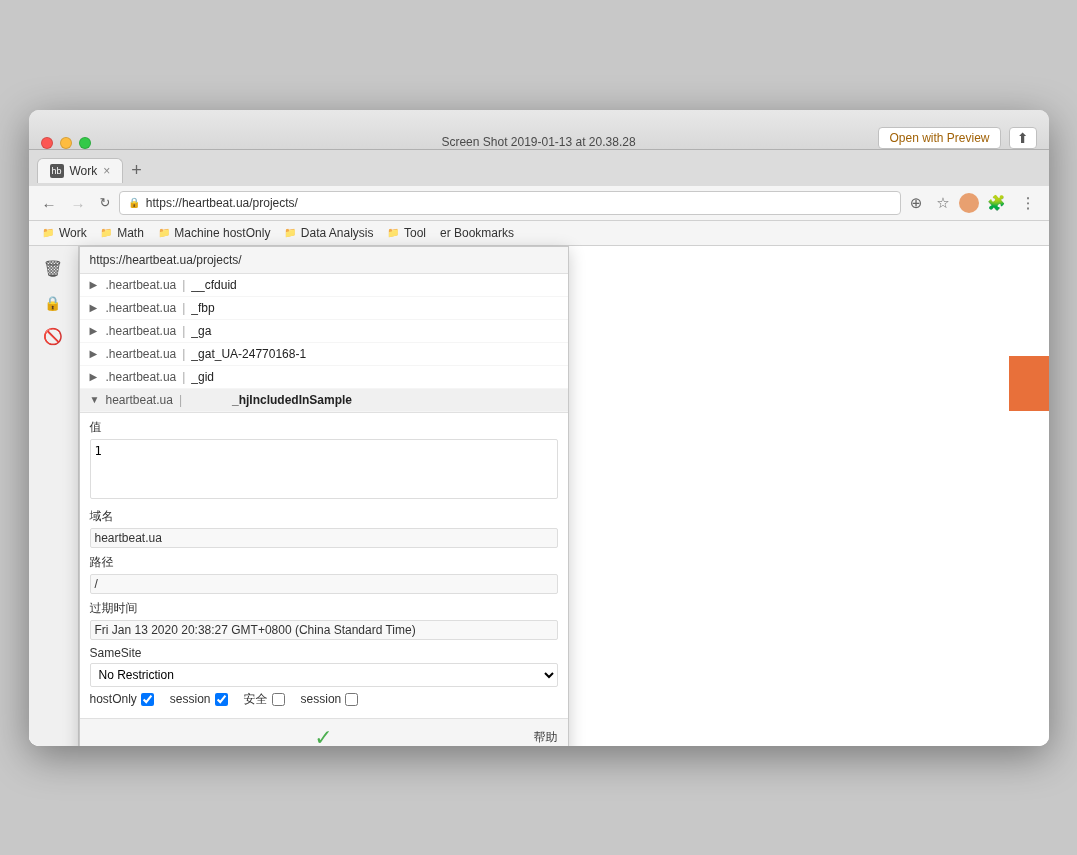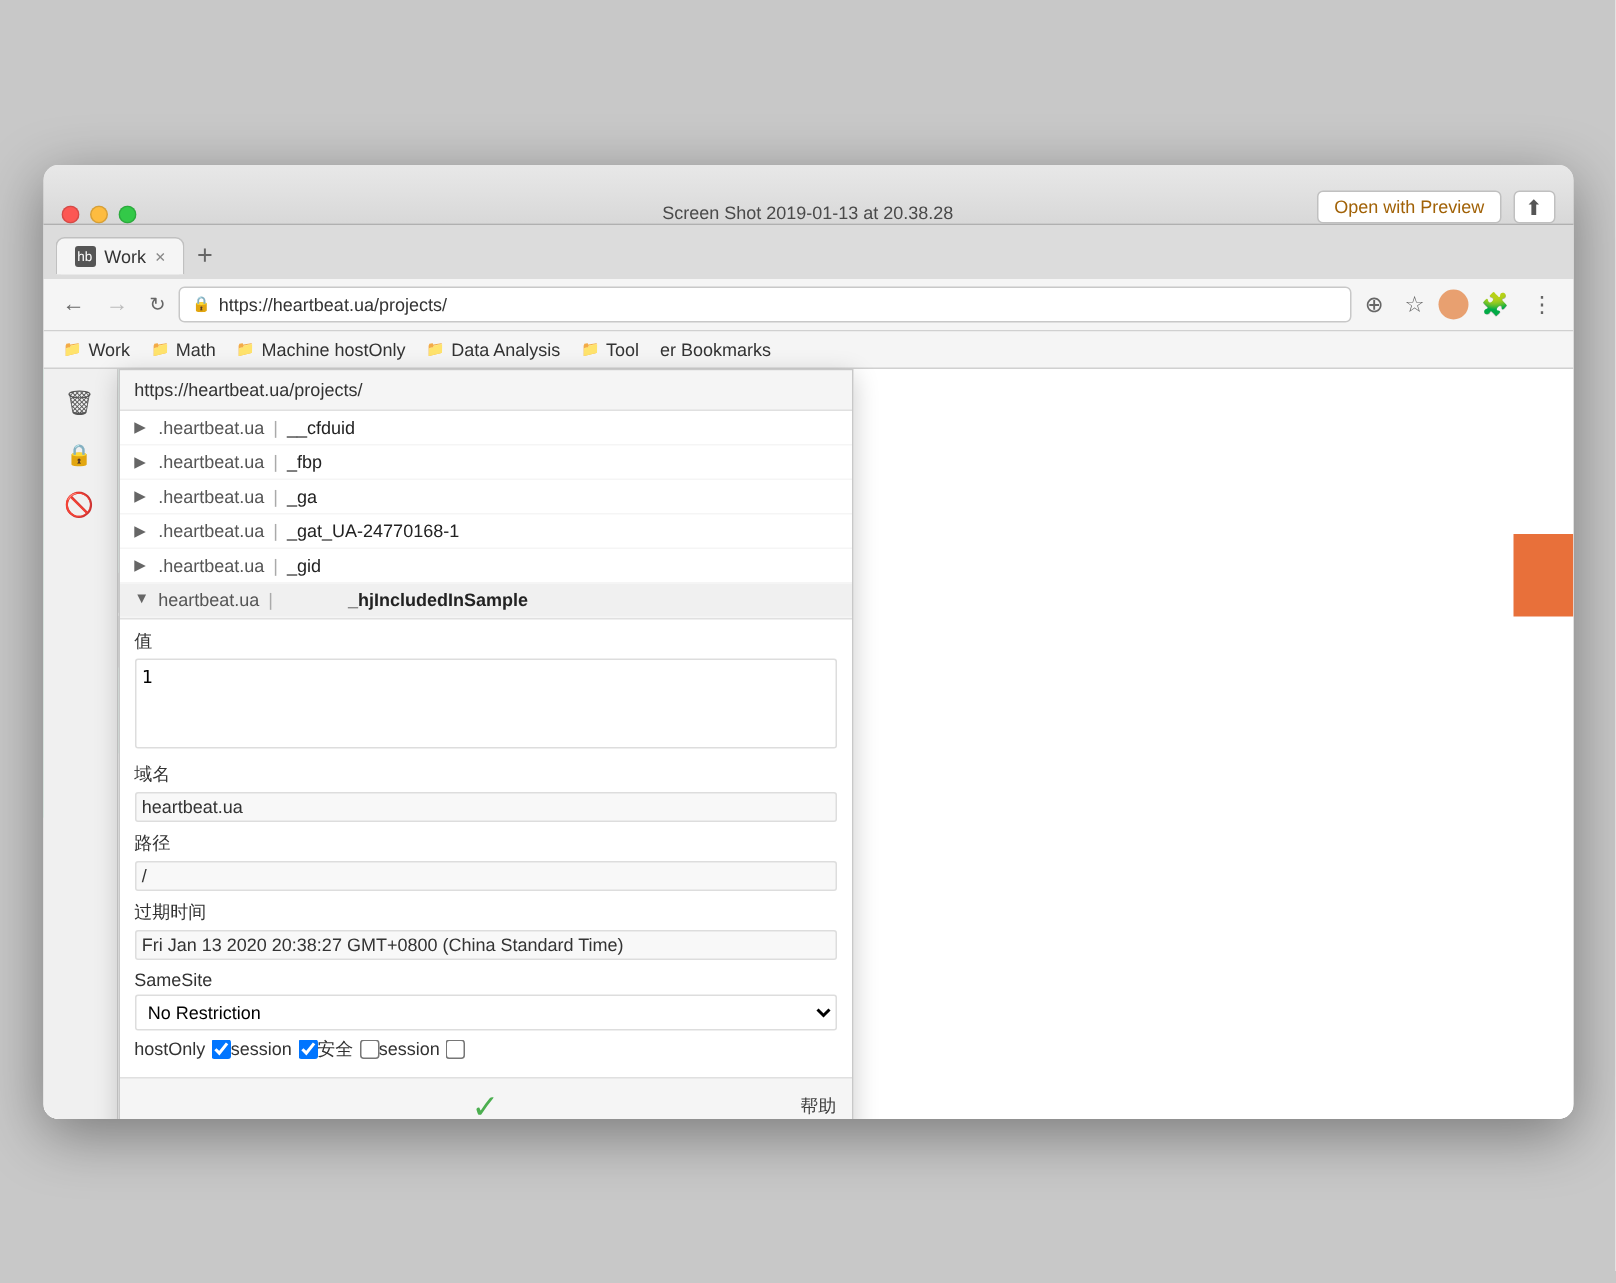--- a/index.html
+++ b/index.html
@@ -380,20 +380,21 @@
       width: 100%;
       padding: 3px 4px;
       font-size: 12px;
       border: 1px solid #ddd;
       border-radius: 2px;
       background: white;
     }
 
     .checkbox-row {
       display: flex;
+      gap: 16px;
       align-items: center;
       margin: 4px 0;
     }
     .checkbox-item {
       display: flex;
       align-items: center;
       gap: 4px;
       font-size: 12px;
       color: #333;
     }

